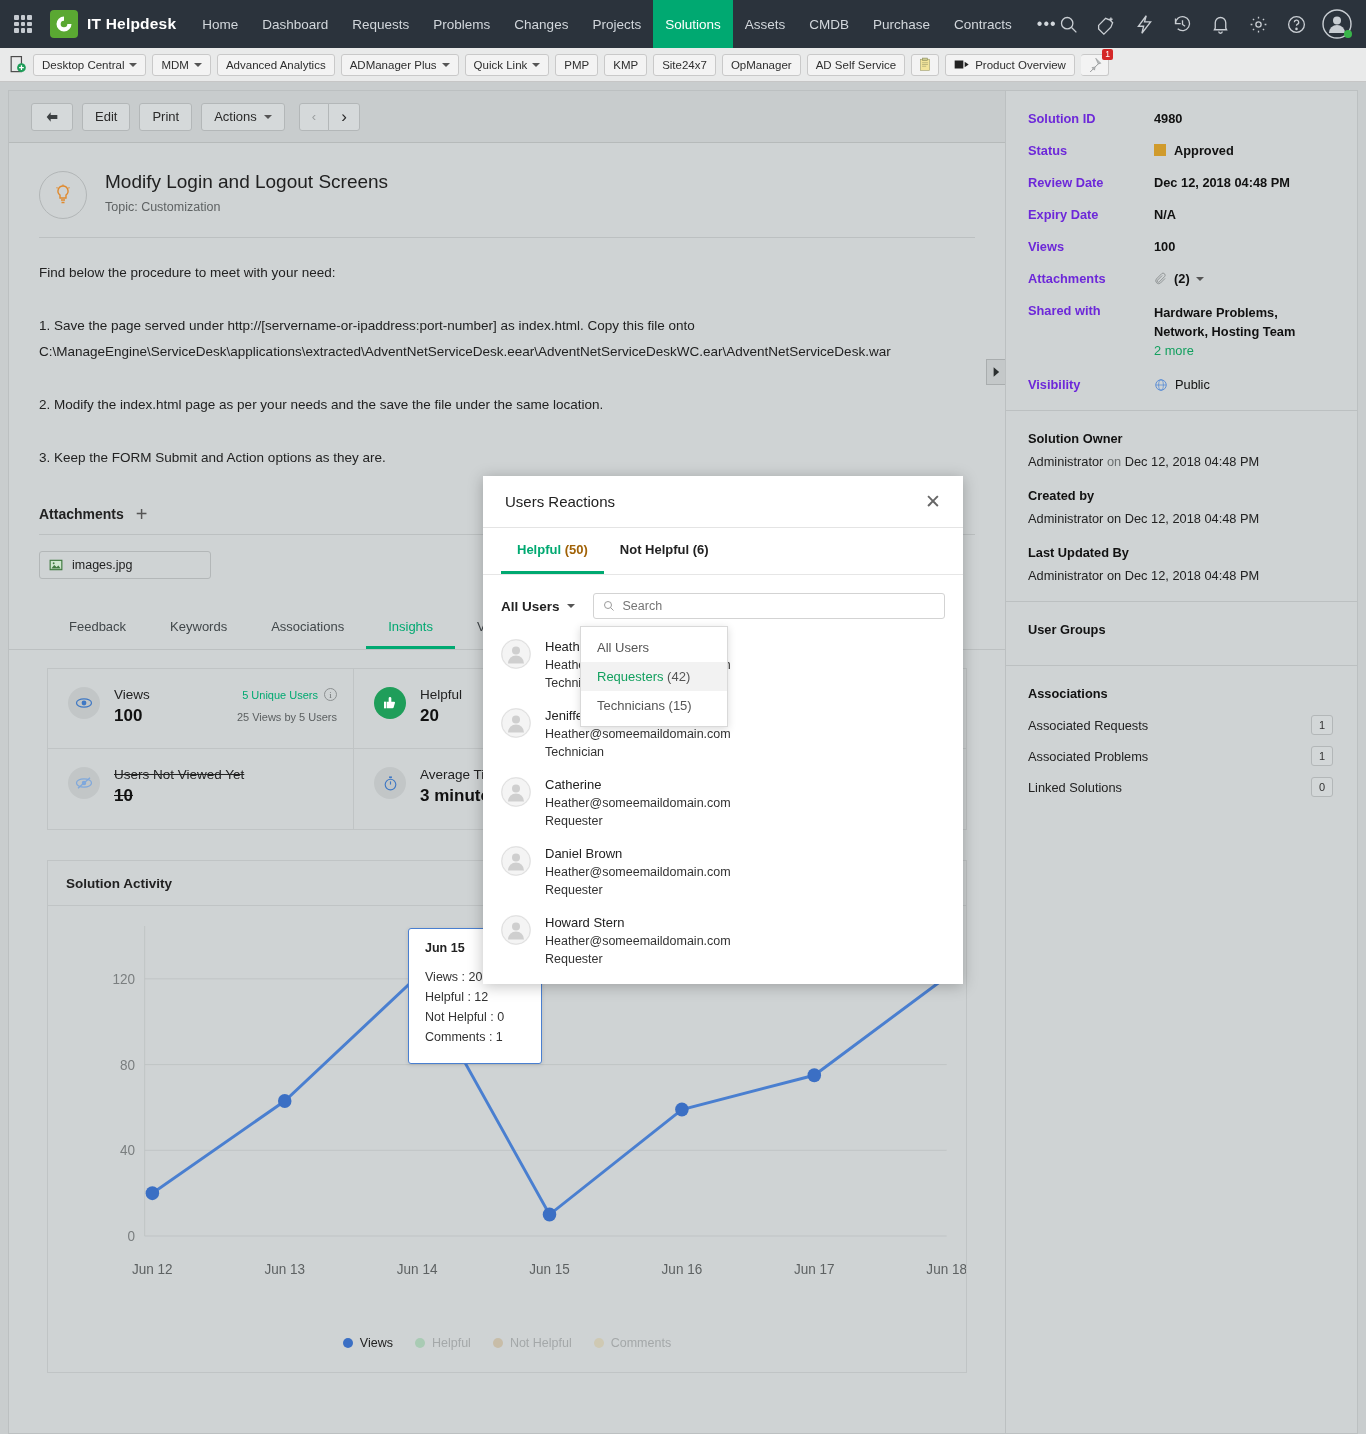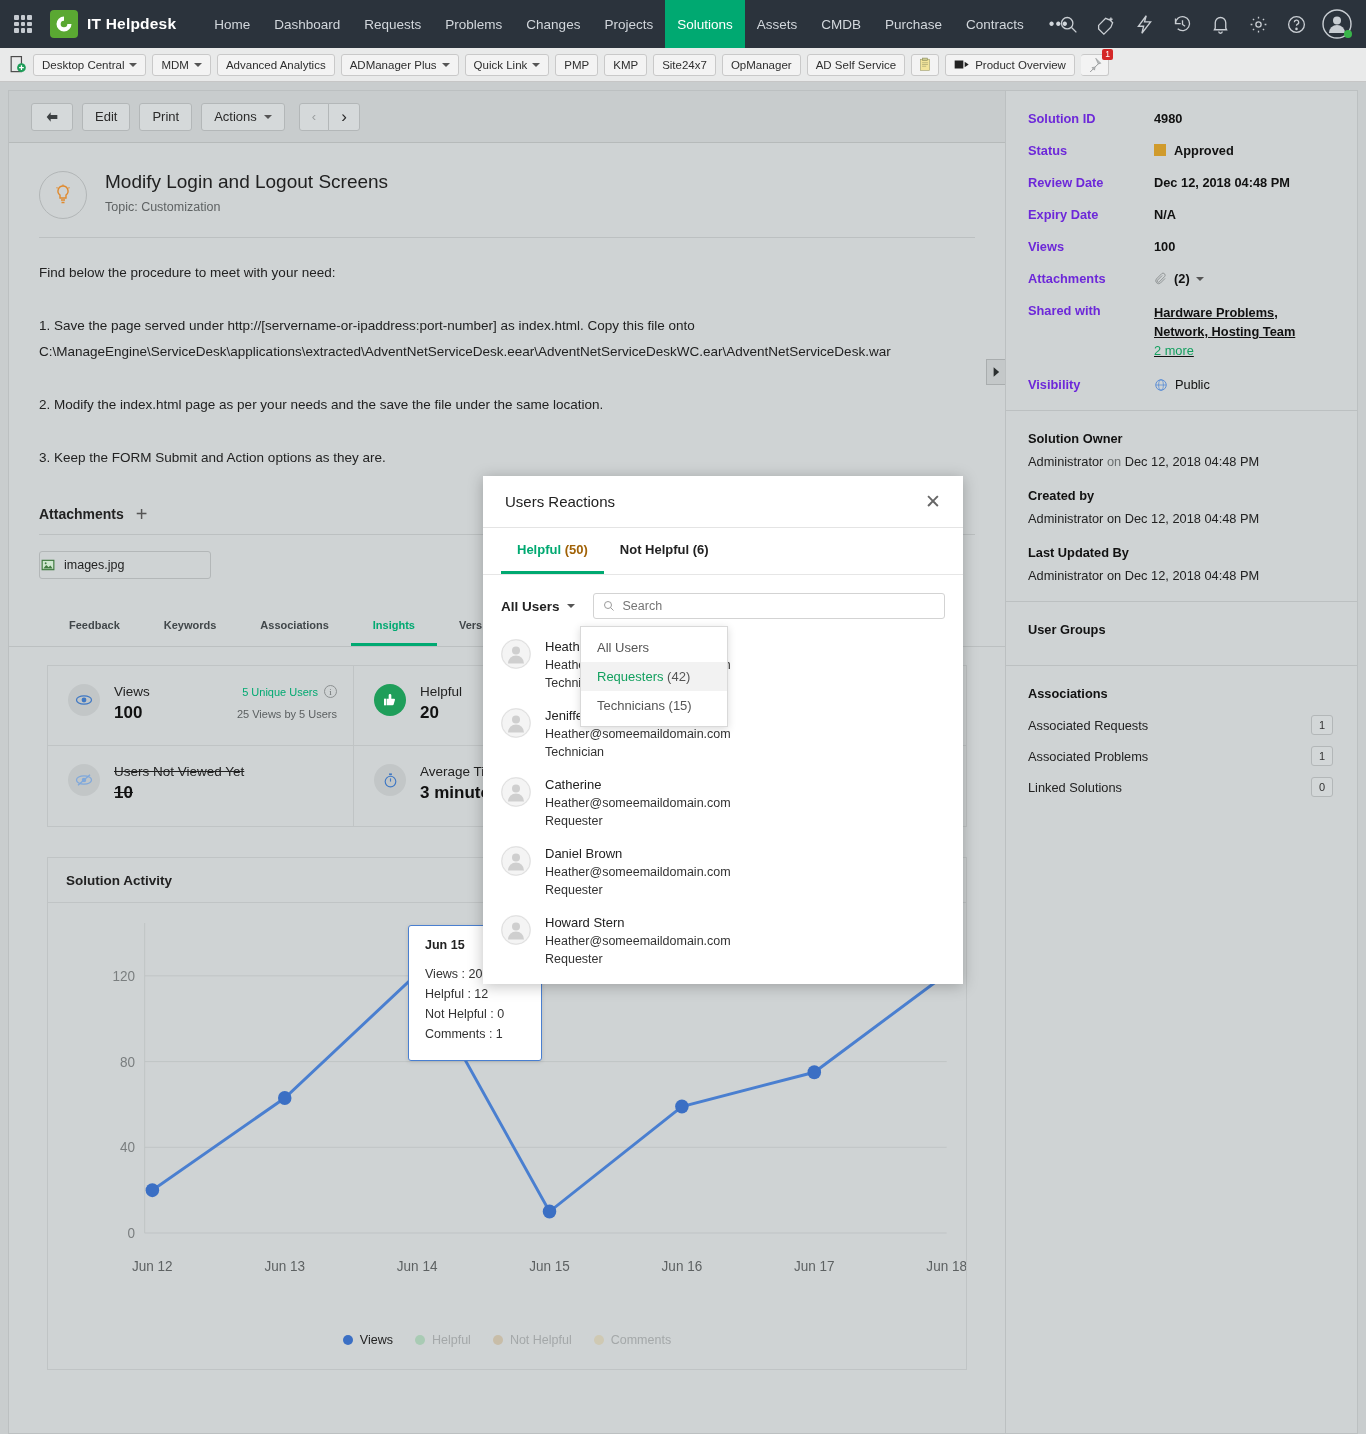--- a/index.html
+++ b/index.html
@@ -14,21 +14,21 @@
     height: 48px; background: #2b333c; display: flex; align-items: center;
     padding: 0 14px; position: relative;
   }
   .grid-icon { width: 18px; height: 18px; display: grid;
     grid-template-columns: repeat(3,1fr); grid-template-rows: repeat(3,1fr);
     gap: 2px; margin-right: 18px; cursor: pointer; }
   .grid-icon i { background: #c6cbd1; border-radius: 1px; display: block; }
   .brand-logo { width: 28px; height: 28px; background: #5aa832; border-radius: 4px;
      display:flex; align-items:center; justify-content:center; margin-right: 9px; }
   .brand-logo svg { width: 20px; height: 20px; }
-  .brand-name { color: #fff; font-size: 15.5px; font-weight: bold; margin-right: 26px; letter-spacing:.2px;}
+  .brand-name { color: #fff; font-size: 15.5px; font-weight: bold; margin-right: 14px; letter-spacing:.2px;}
   .navitems { display: flex; align-items: flex-end; height: 48px; }
   .navitem { color: #d2d7dc; font-size: 13.5px; padding: 0 12px; height: 48px;
      display: flex; align-items: center; cursor: pointer; white-space: nowrap;}
   .navitem.active { background: #00a971; color: #fff; }
   .navitem.dots { letter-spacing: 1px; font-size: 16px; padding: 0 13px;}
   .nav-right { position: absolute; right: 14px; display: flex; align-items: center; gap: 14px;}
   .nav-right .ic { width: 24px; height: 24px; cursor: pointer; display:flex; align-items:center; justify-content:center;}
   .nav-right .ic svg { stroke: #c9ced3; fill: none; stroke-width: 1.5; width: 21px; height: 21px; }
   .avatar-wrap { position: relative; width: 30px; height: 30px; }
   .avatar-wrap .dot { position:absolute; right:0; bottom:1px; width:8px; height:8px;
@@ -65,25 +65,25 @@
   .sol-topic { font-size: 12.5px; color: #5e6263; margin-top: 7px;}
   .hr { height:1px; background:#bcc0c1; margin: 18px 30px 0 30px;}
   .sol-body { padding: 22px 30px 0 30px; font-size: 13.5px; color:#222; line-height: 26px;}
   .sol-body p { margin-bottom: 27px; }
   
   .att-head { display:flex; align-items:center; gap:12px; padding: 8px 30px 0 30px;}
   .att-title { font-weight:bold; font-size: 14px; color:#222;}
   .plus { font-size:20px; color:#555; cursor:pointer; line-height:16px;}
   .att-hr { height:1px; background:#bcc0c1; margin: 12px 30px 0 30px;}
   .att-chip { margin: 16px 0 0 30px; width: 172px; height: 28px; border:1px solid #b3b7b8;
-      border-radius:3px; display:flex; align-items:center; gap:8px; padding: 0 0;
+      border-radius:3px; display:flex; align-items:center; gap:8px; padding: 0 8px;
       font-size: 12.5px; color:#222; cursor:pointer;}
   
   .tabs { display:flex; gap: 0; padding: 0 38px; margin-top: 30px; border-bottom:1px solid #bcc0c1;}
-  .tab { font-size: 11px; color:#41474a; padding: 10px 22px 12px 22px; cursor:pointer; font-weight:bold;}
+  .tab { font-size: 13px; color:#41474a; padding: 10px 22px 12px 22px; cursor:pointer; font-weight:normal;}
   .tab.active { color:#00a971; border-bottom: 3px solid #00a971;}
   
   .cards { margin: 18px 38px 0 38px; border:1px solid #c0c4c5; display:grid;
      grid-template-columns: 1fr 1fr 1fr; }
   .card { border-right:1px solid #c0c4c5; border-bottom:1px solid #c0c4c5; padding: 18px 16px 18px 20px;
      display:flex; gap: 14px; min-height: 80px;}
   .card:nth-child(3n){border-right:none;}
   .card:nth-child(n+4){border-bottom:none;}
   .cicon { width: 32px; height: 32px; border-radius:50%; background:#c2c6c7; flex:none;
      display:flex;align-items:center;justify-content:center;}
@@ -566,21 +566,21 @@
         <span class="rp-v" style="display:flex;align-items:center;gap:6px;">
           <svg viewBox="0 0 24 24" style="width:14px;height:14px;">
               <path d="M19 11l-8 8a5 5 0 0 1-7-7l9-9a3.5 3.5 0 0 1 5 5l-9 9a2 2 0 0 1-3-3l8-8" fill="none" stroke="#8d9192" stroke-width="1.6"></path>
             </svg>
           <span>(2)</span>
           <i class="caret"></i>
         </span>
       </div>
       <div class="rp-row">
         <span class="rp-k">Shared with</span>
-        <span class="rp-v" style="flex:1;line-height:19px;text-decoration:underline;">
+        <span class="rp-v" style="flex:1;line-height:19px;">
           <span>Hardware Problems, Network, Hosting Team</span><br>
           <span class="green-link">2 more</span>
         </span>
       </div>
       <div class="rp-row">
         <span class="rp-k">Visibility</span>
         <span class="rp-v normal" style="display:flex;align-items:center;gap:7px;">
           <svg viewBox="0 0 24 24" style="width:14px;height:14px;">
               <circle cx="12" cy="12" r="9" fill="none" stroke="#4f86d6" stroke-width="1.5"></circle>
               <ellipse cx="12" cy="12" rx="4" ry="9" fill="none" stroke="#4f86d6" stroke-width="1.2"></ellipse>

